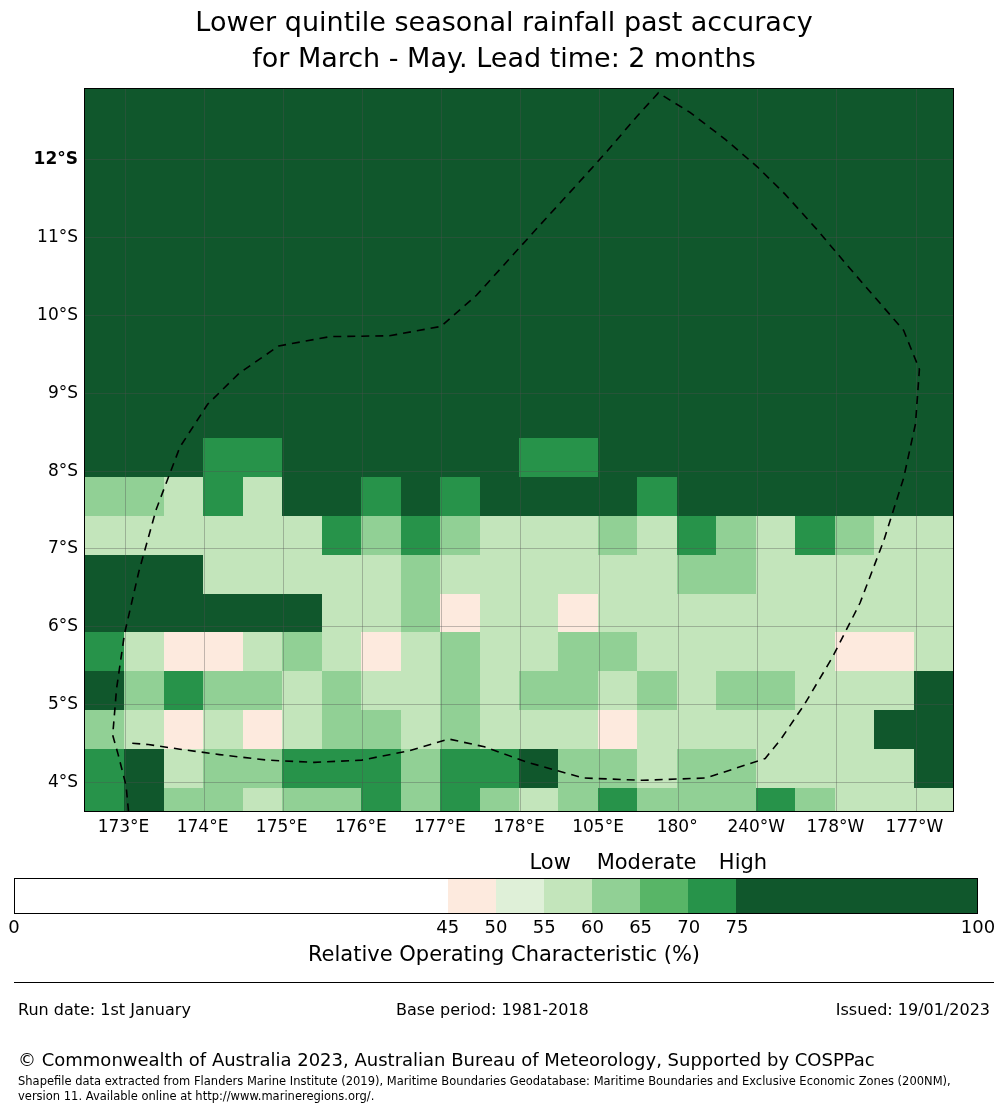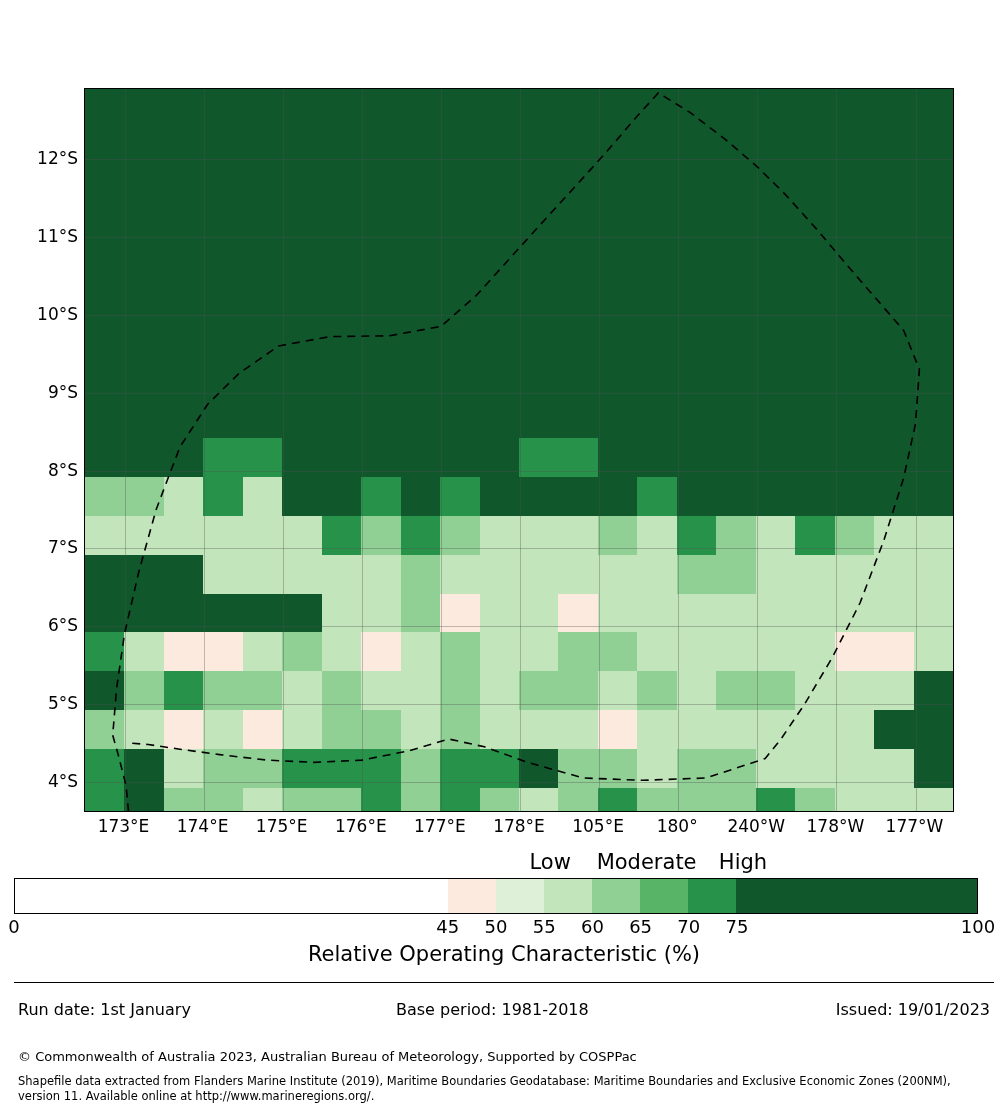--- a/index.html
+++ b/index.html
@@ -184,36 +184,40 @@
   .foot-source {
     position: absolute;
     left: 18px;
     top: 1026px;
     font-size: 15px;
   }
   .foot-copy {
     position: absolute;
     left: 18px;
     top: 1049px;
-    font-size: 13px;
+    font-size: 18px;
   }
   .foot-shape {
     position: absolute;
     left: 18px;
     top: 1074px;
     width: 976px;
     font-size: 11.5px;
     line-height: 15px;
   }
 </style>
 </head>
 <body>
 
 <div id="page">
 
+  <div class="title">
+    <div>Lower quintile seasonal rainfall past accuracy</div>
+    <div>for March - May. Lead time: 2 months</div>
+  </div>
 
   <div id="plot">
     <div id="grid-cells" style="grid-template-columns: 4.5455% 4.5455% 4.5455% 4.5455% 4.5455% 4.5455% 4.5455% 4.5455% 4.5455% 4.5455% 4.5455% 4.5455% 4.5455% 4.5455% 4.5455% 4.5455% 4.5455% 4.5455% 4.5455% 4.5455% 4.5455% 4.5455%; grid-template-rows: 5.3763% 5.3763% 5.3763% 5.3763% 5.3763% 5.3763% 5.3763% 5.3763% 5.3763% 5.3763% 5.3763% 5.3763% 5.3763% 5.3763% 5.3763% 5.3763% 5.3763% 5.3763% 3.2258%;">
         <div class="cell" style="background: rgb(16, 87, 44);"></div>
         <div class="cell" style="background: rgb(16, 87, 44);"></div>
         <div class="cell" style="background: rgb(16, 87, 44);"></div>
         <div class="cell" style="background: rgb(16, 87, 44);"></div>
         <div class="cell" style="background: rgb(16, 87, 44);"></div>
         <div class="cell" style="background: rgb(16, 87, 44);"></div>
         <div class="cell" style="background: rgb(16, 87, 44);"></div>
@@ -658,21 +662,21 @@
 
   <div class="ytick-wrap" id="yticks">
       <div class="ytick" style="top: 692.9px;">4°S</div>
       <div class="ytick" style="top: 615px;">5°S</div>
       <div class="ytick" style="top: 537.2px;">6°S</div>
       <div class="ytick" style="top: 459.3px;">7°S</div>
       <div class="ytick" style="top: 381.5px;">8°S</div>
       <div class="ytick" style="top: 303.6px;">9°S</div>
       <div class="ytick" style="top: 225.8px;">10°S</div>
       <div class="ytick" style="top: 147.9px;">11°S</div>
-      <div class="ytick" style="top: 70.1px;">12°S</div>
+      <div class="ytick" style="top: 70.1px; font-weight: bold;">12°S</div>
     </div>
 
   <div class="xtick-wrap" id="xticks">
       <div class="xtick" style="left: 39.5px;">173°E</div>
       <div class="xtick" style="left: 118.6px;">174°E</div>
       <div class="xtick" style="left: 197.7px;">175°E</div>
       <div class="xtick" style="left: 276.8px;">176°E</div>
       <div class="xtick" style="left: 355.9px;">177°E</div>
       <div class="xtick" style="left: 435px;">178°E</div>
       <div class="xtick" style="left: 514.1px;">105°E</div>

